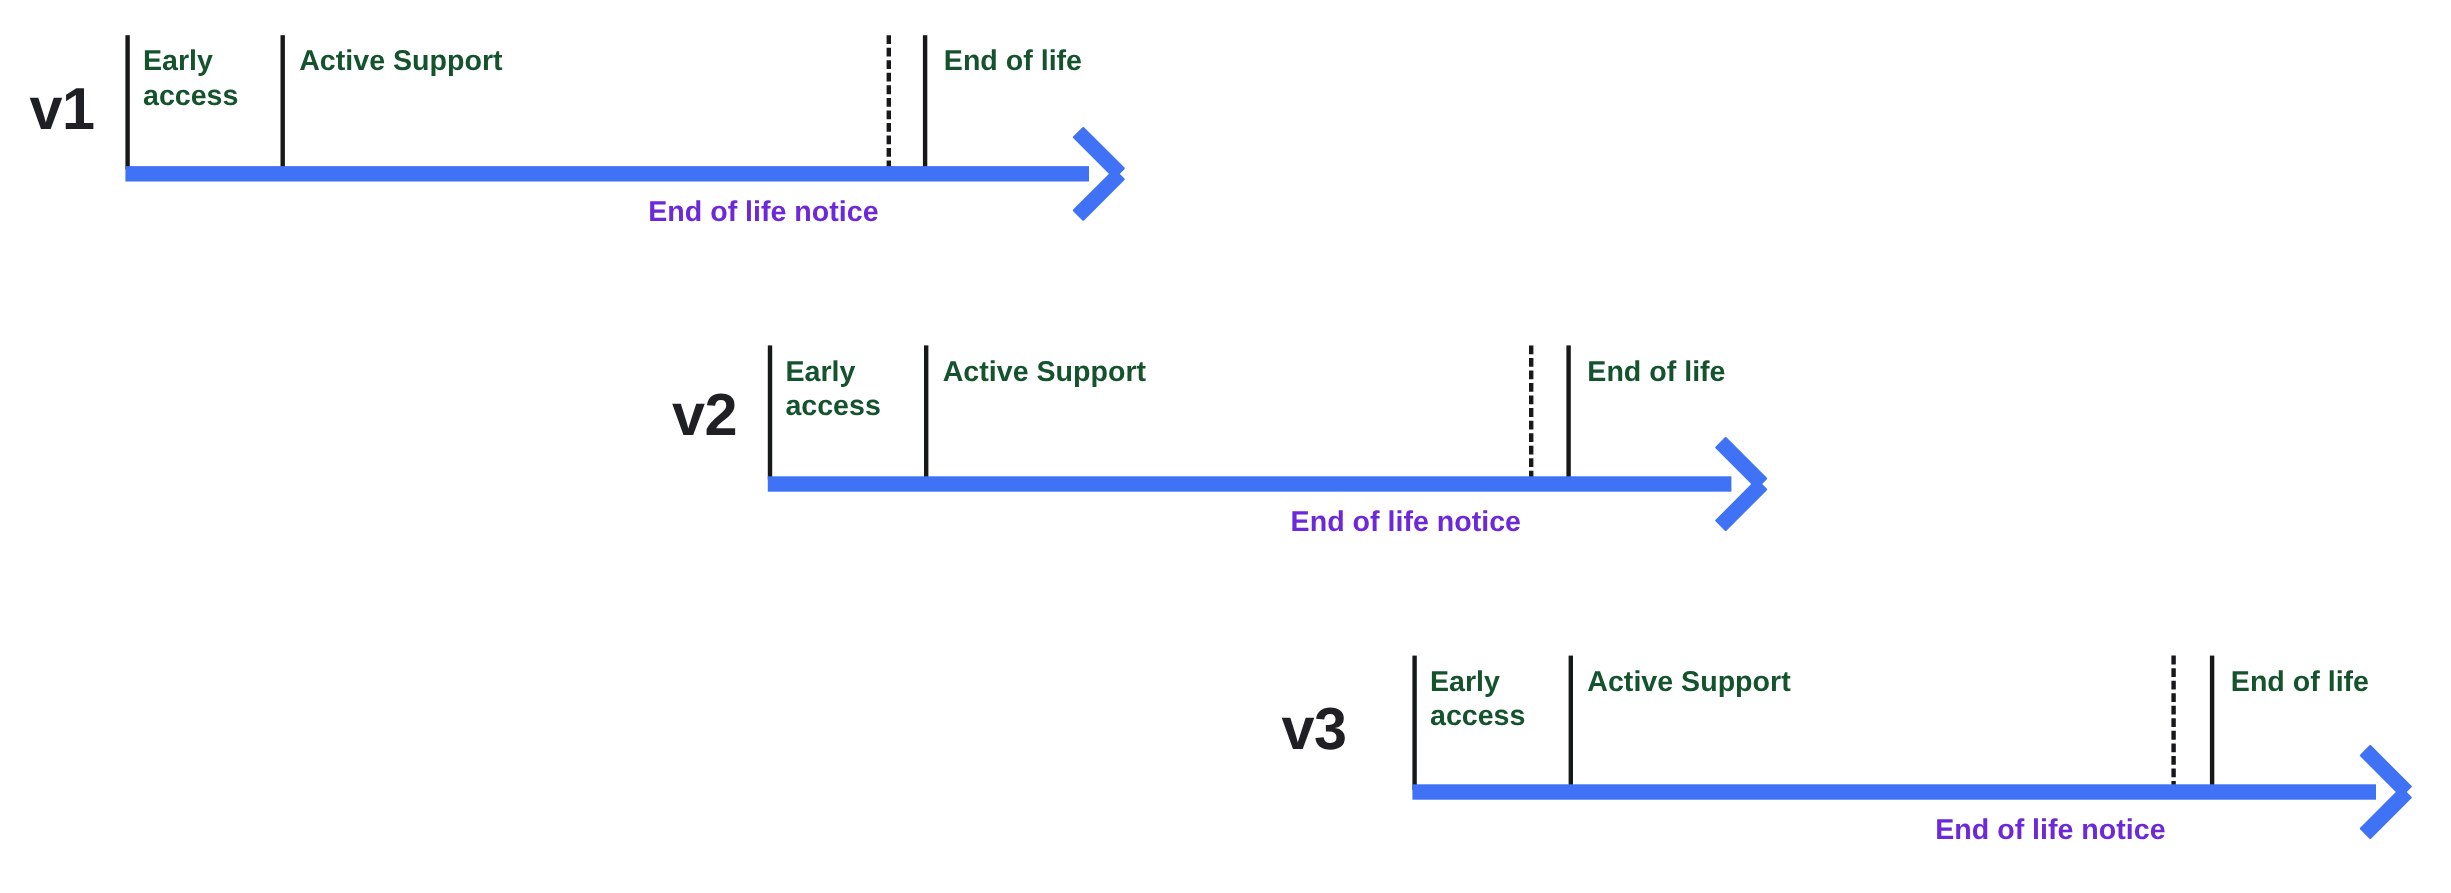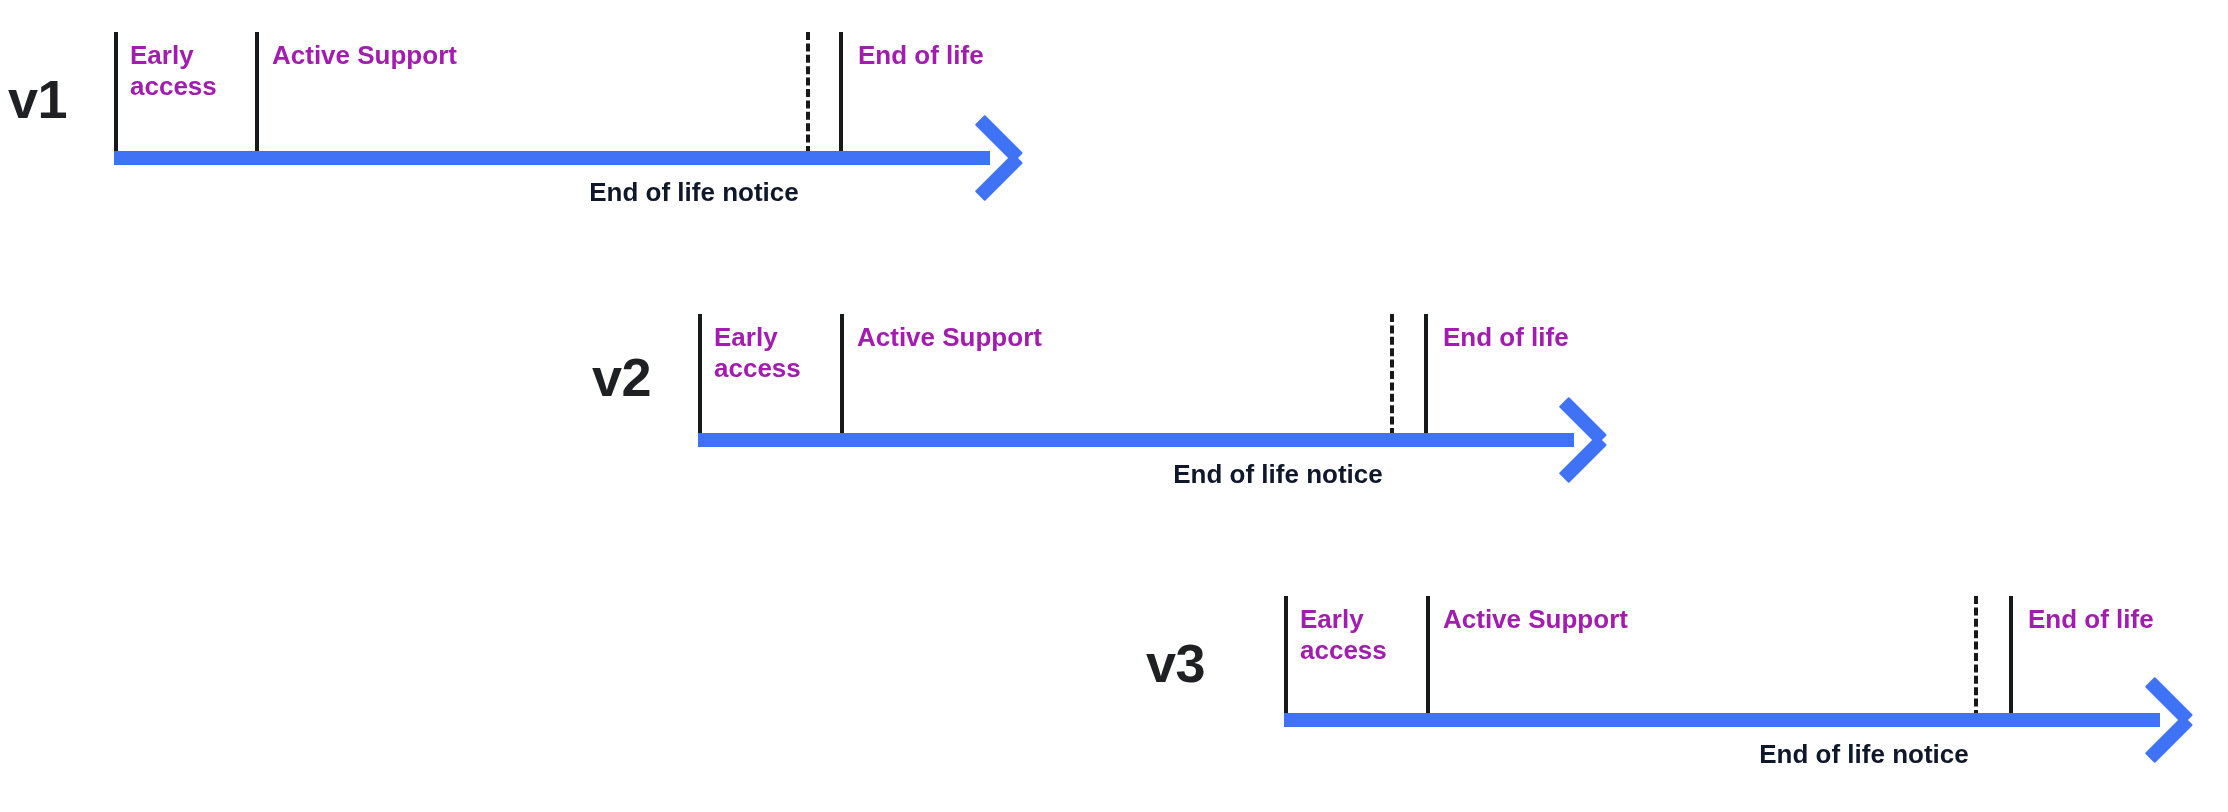--- a/index.html
+++ b/index.html
@@ -23,40 +23,40 @@
   }
   
   .version-label {
     position: absolute;
     font-size: 54px;
     font-weight: 700;
     color: #1f2023;
     letter-spacing: -0.5px;
     line-height: 1;
     white-space: nowrap;
-    text-align: left;
+    text-align: right;
   }
   
   .divider-solid {
     position: absolute;
     width: 4px;
     background: #17181a;
   }
   
   .divider-dashed {
     position: absolute;
     width: 0;
     border-left: 4px dashed #17181a;
   }
   
   .phase-label {
     position: absolute;
     font-size: 26px;
     font-weight: 700;
-    color: #a21caf;
+    color: #14532d;
     line-height: 1.18;
     white-space: pre-line;
   }
   
   .bar {
     position: absolute;
     height: 14px;
     background: #3f72f5;
   }
   
@@ -83,21 +83,21 @@
     transform-origin: 100% 50%;
     transform: rotate(45deg);
     right: 0;
     top: -7px;
   }
   
   .notice-label {
     position: absolute;
     font-size: 26px;
     font-weight: 700;
-    color: #0f172a;
+    color: #6d28d9;
     line-height: 1.15;
     white-space: nowrap;
     transform: translateX(-50%);
   }
 </style>
 </head>
 <body>
 
 <div id="canvas">
 

